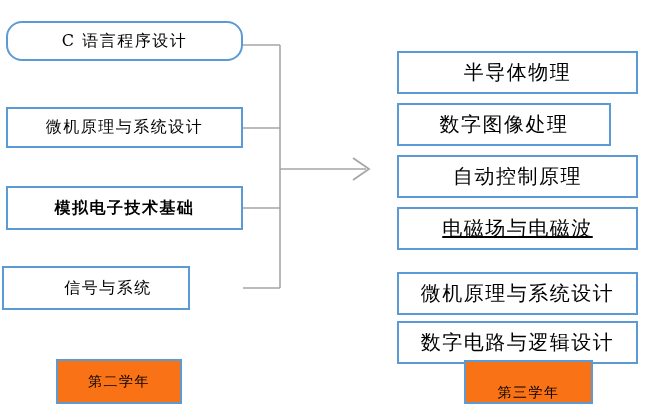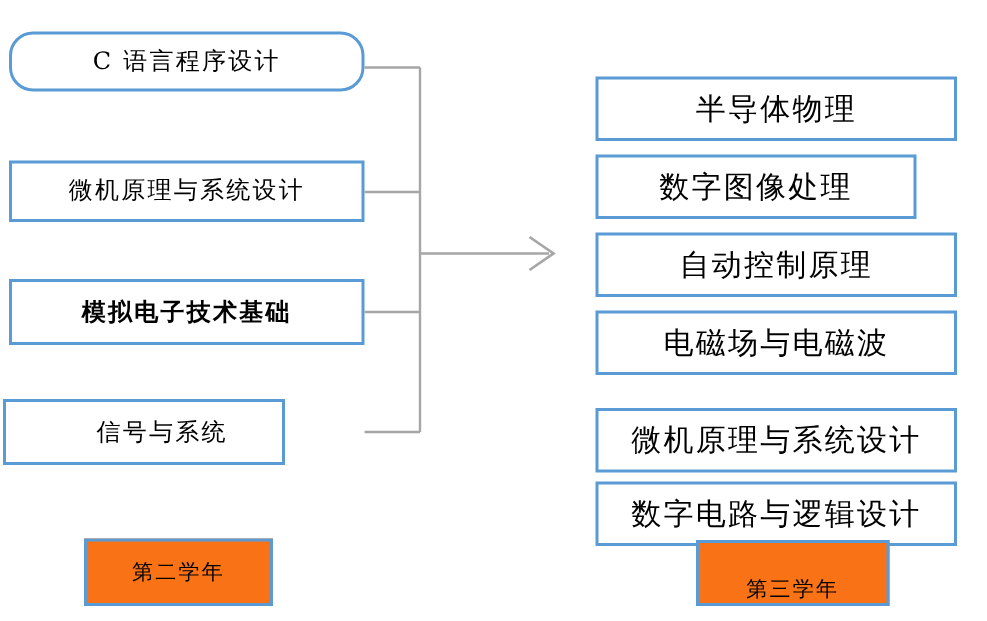--- a/index.html
+++ b/index.html
@@ -121,21 +121,21 @@
     </div>
 
     <div class="course-box" style="left:397px; top:59px; width:214px; height:43px;">
       <span>数字图像处理</span>
     </div>
 
     <div class="course-box" style="left:397px; top:111px; width:241px; height:43px;">
       <span>自动控制原理</span>
     </div>
 
-    <div class="course-box" style="left:397px; top:163px; width:241px; height:43px;">
+    <div class="course-box" style="left:397px; top:163px; width:241px; height:43px;text-decoration:underline;">
       <span>电磁场与电磁波</span>
     </div>
 
     <div class="course-box" style="left:397px; top:228px; width:241px; height:43px;">
       <span>微机原理与系统设计</span>
     </div>
 
     <div class="course-box" style="left:397px; top:277px; width:241px; height:43px;">
       <span>数字电路与逻辑设计</span>
     </div>

